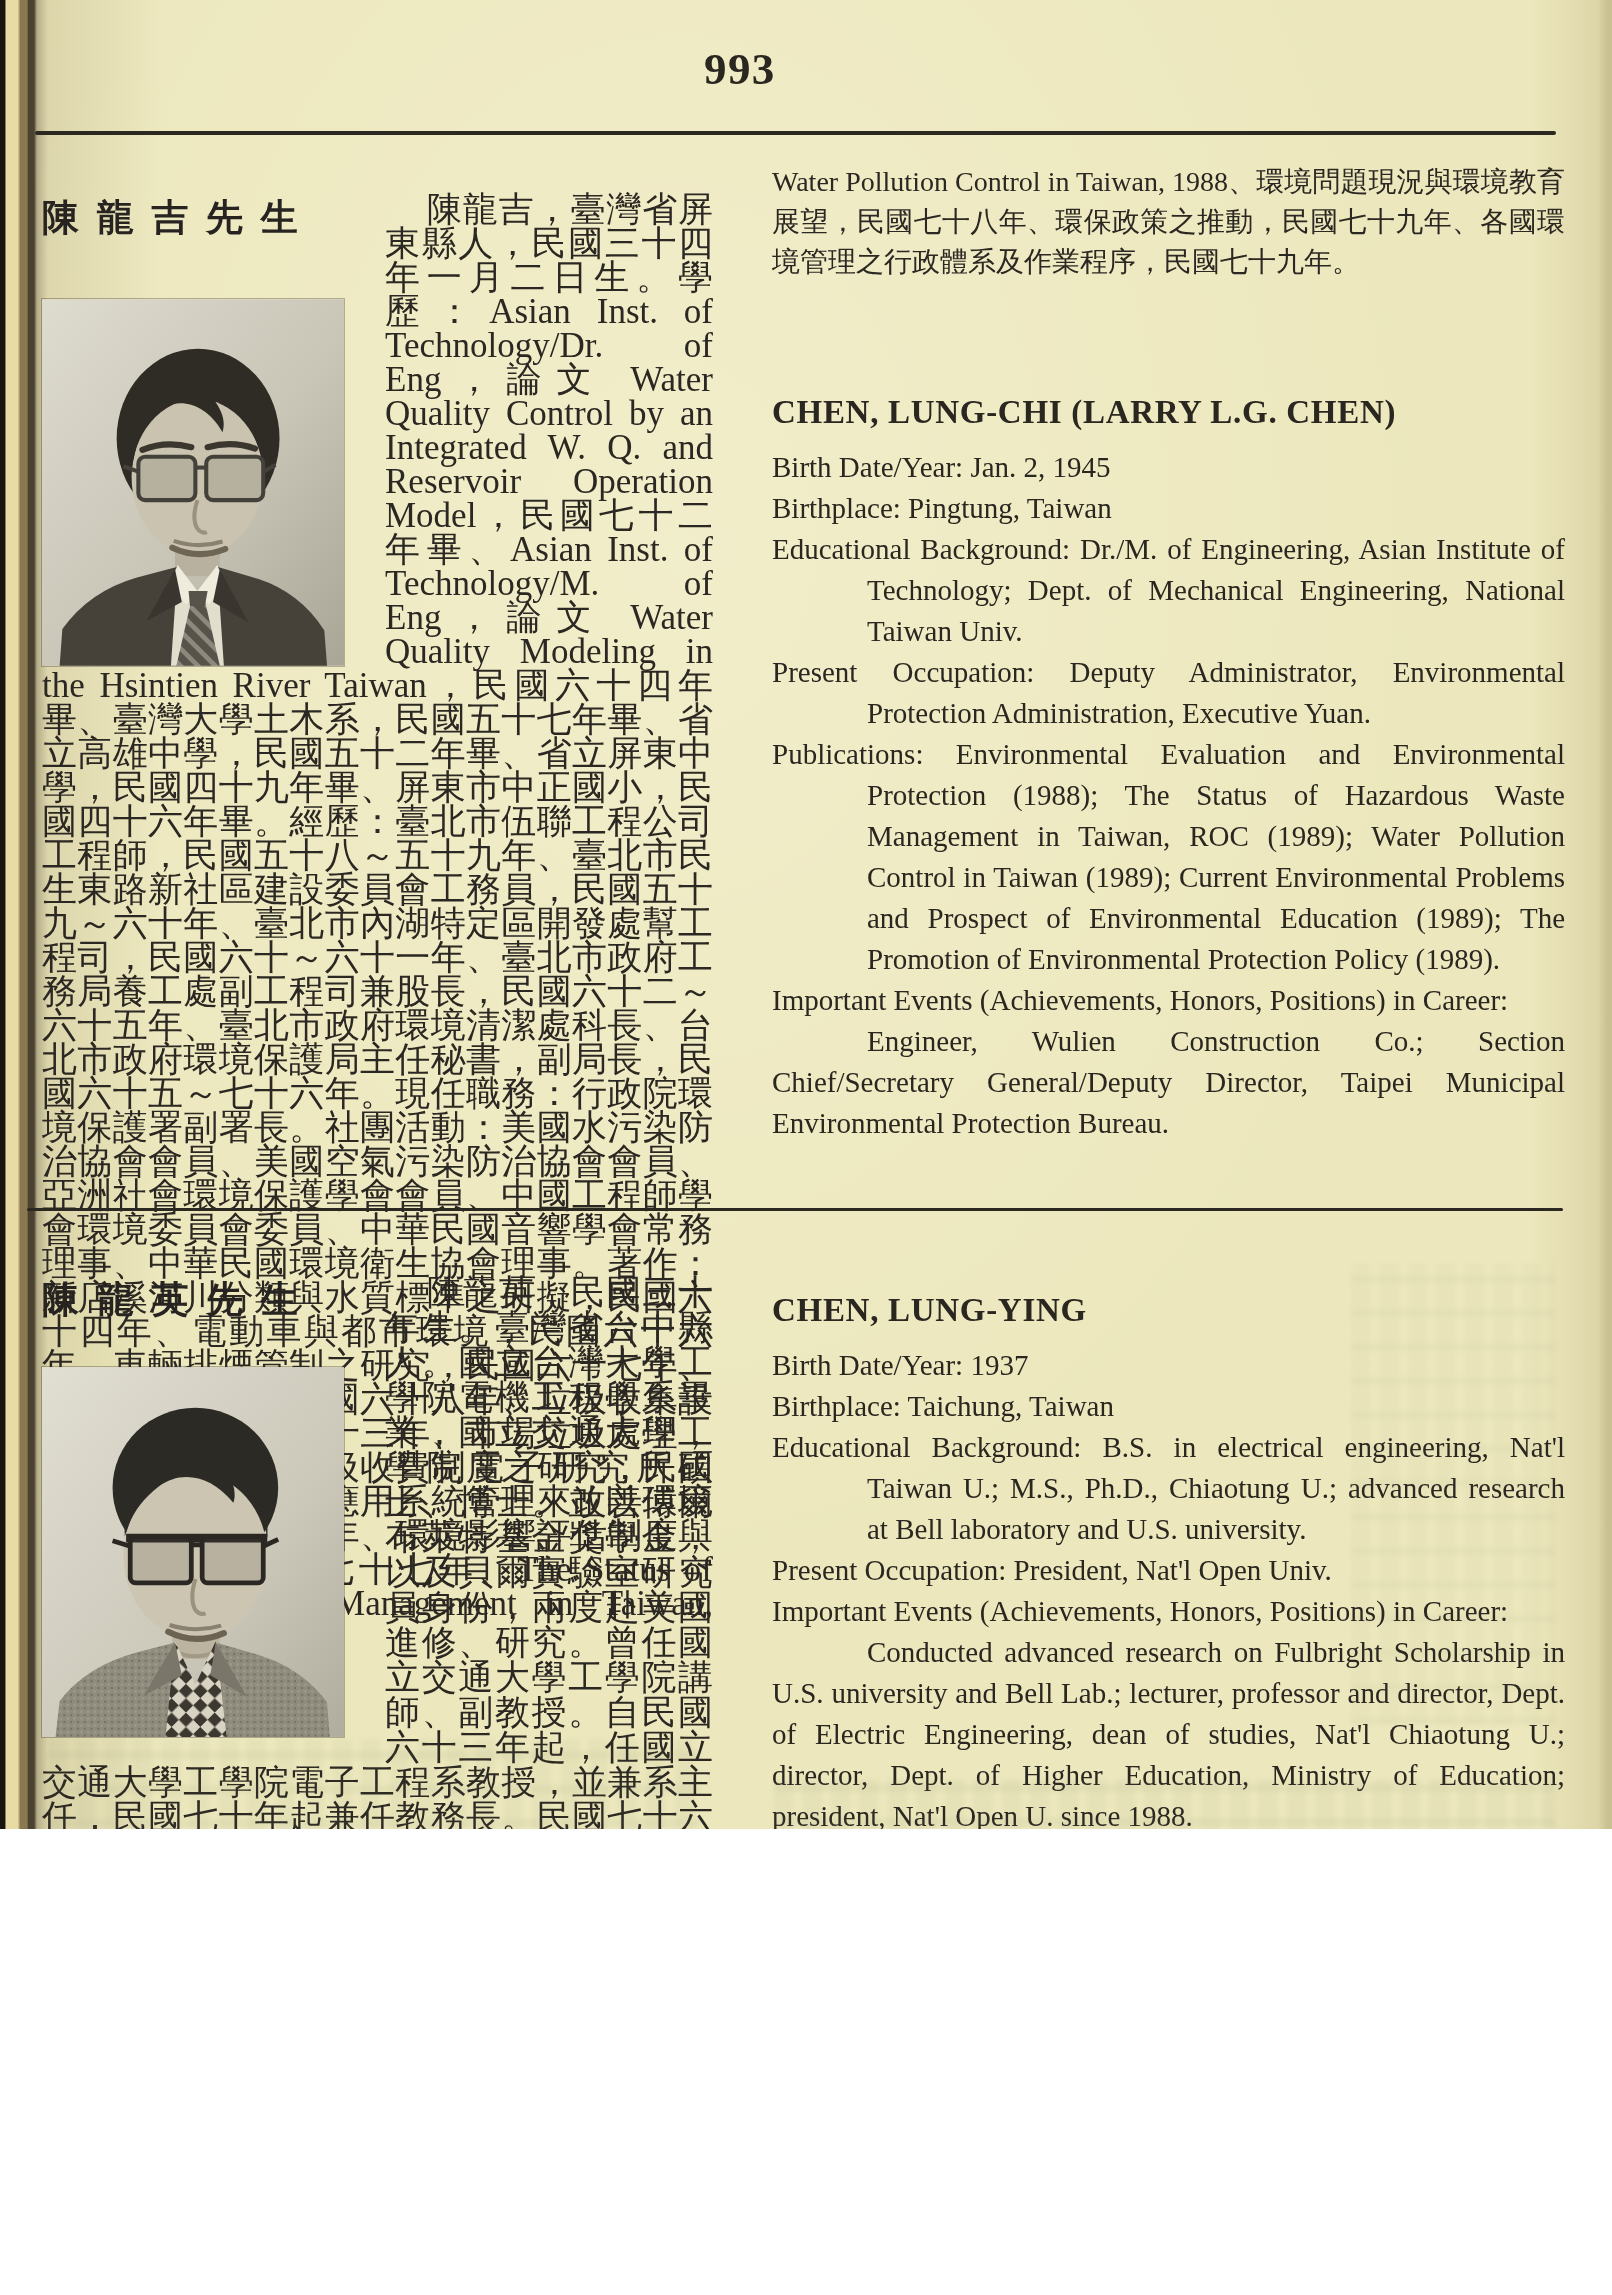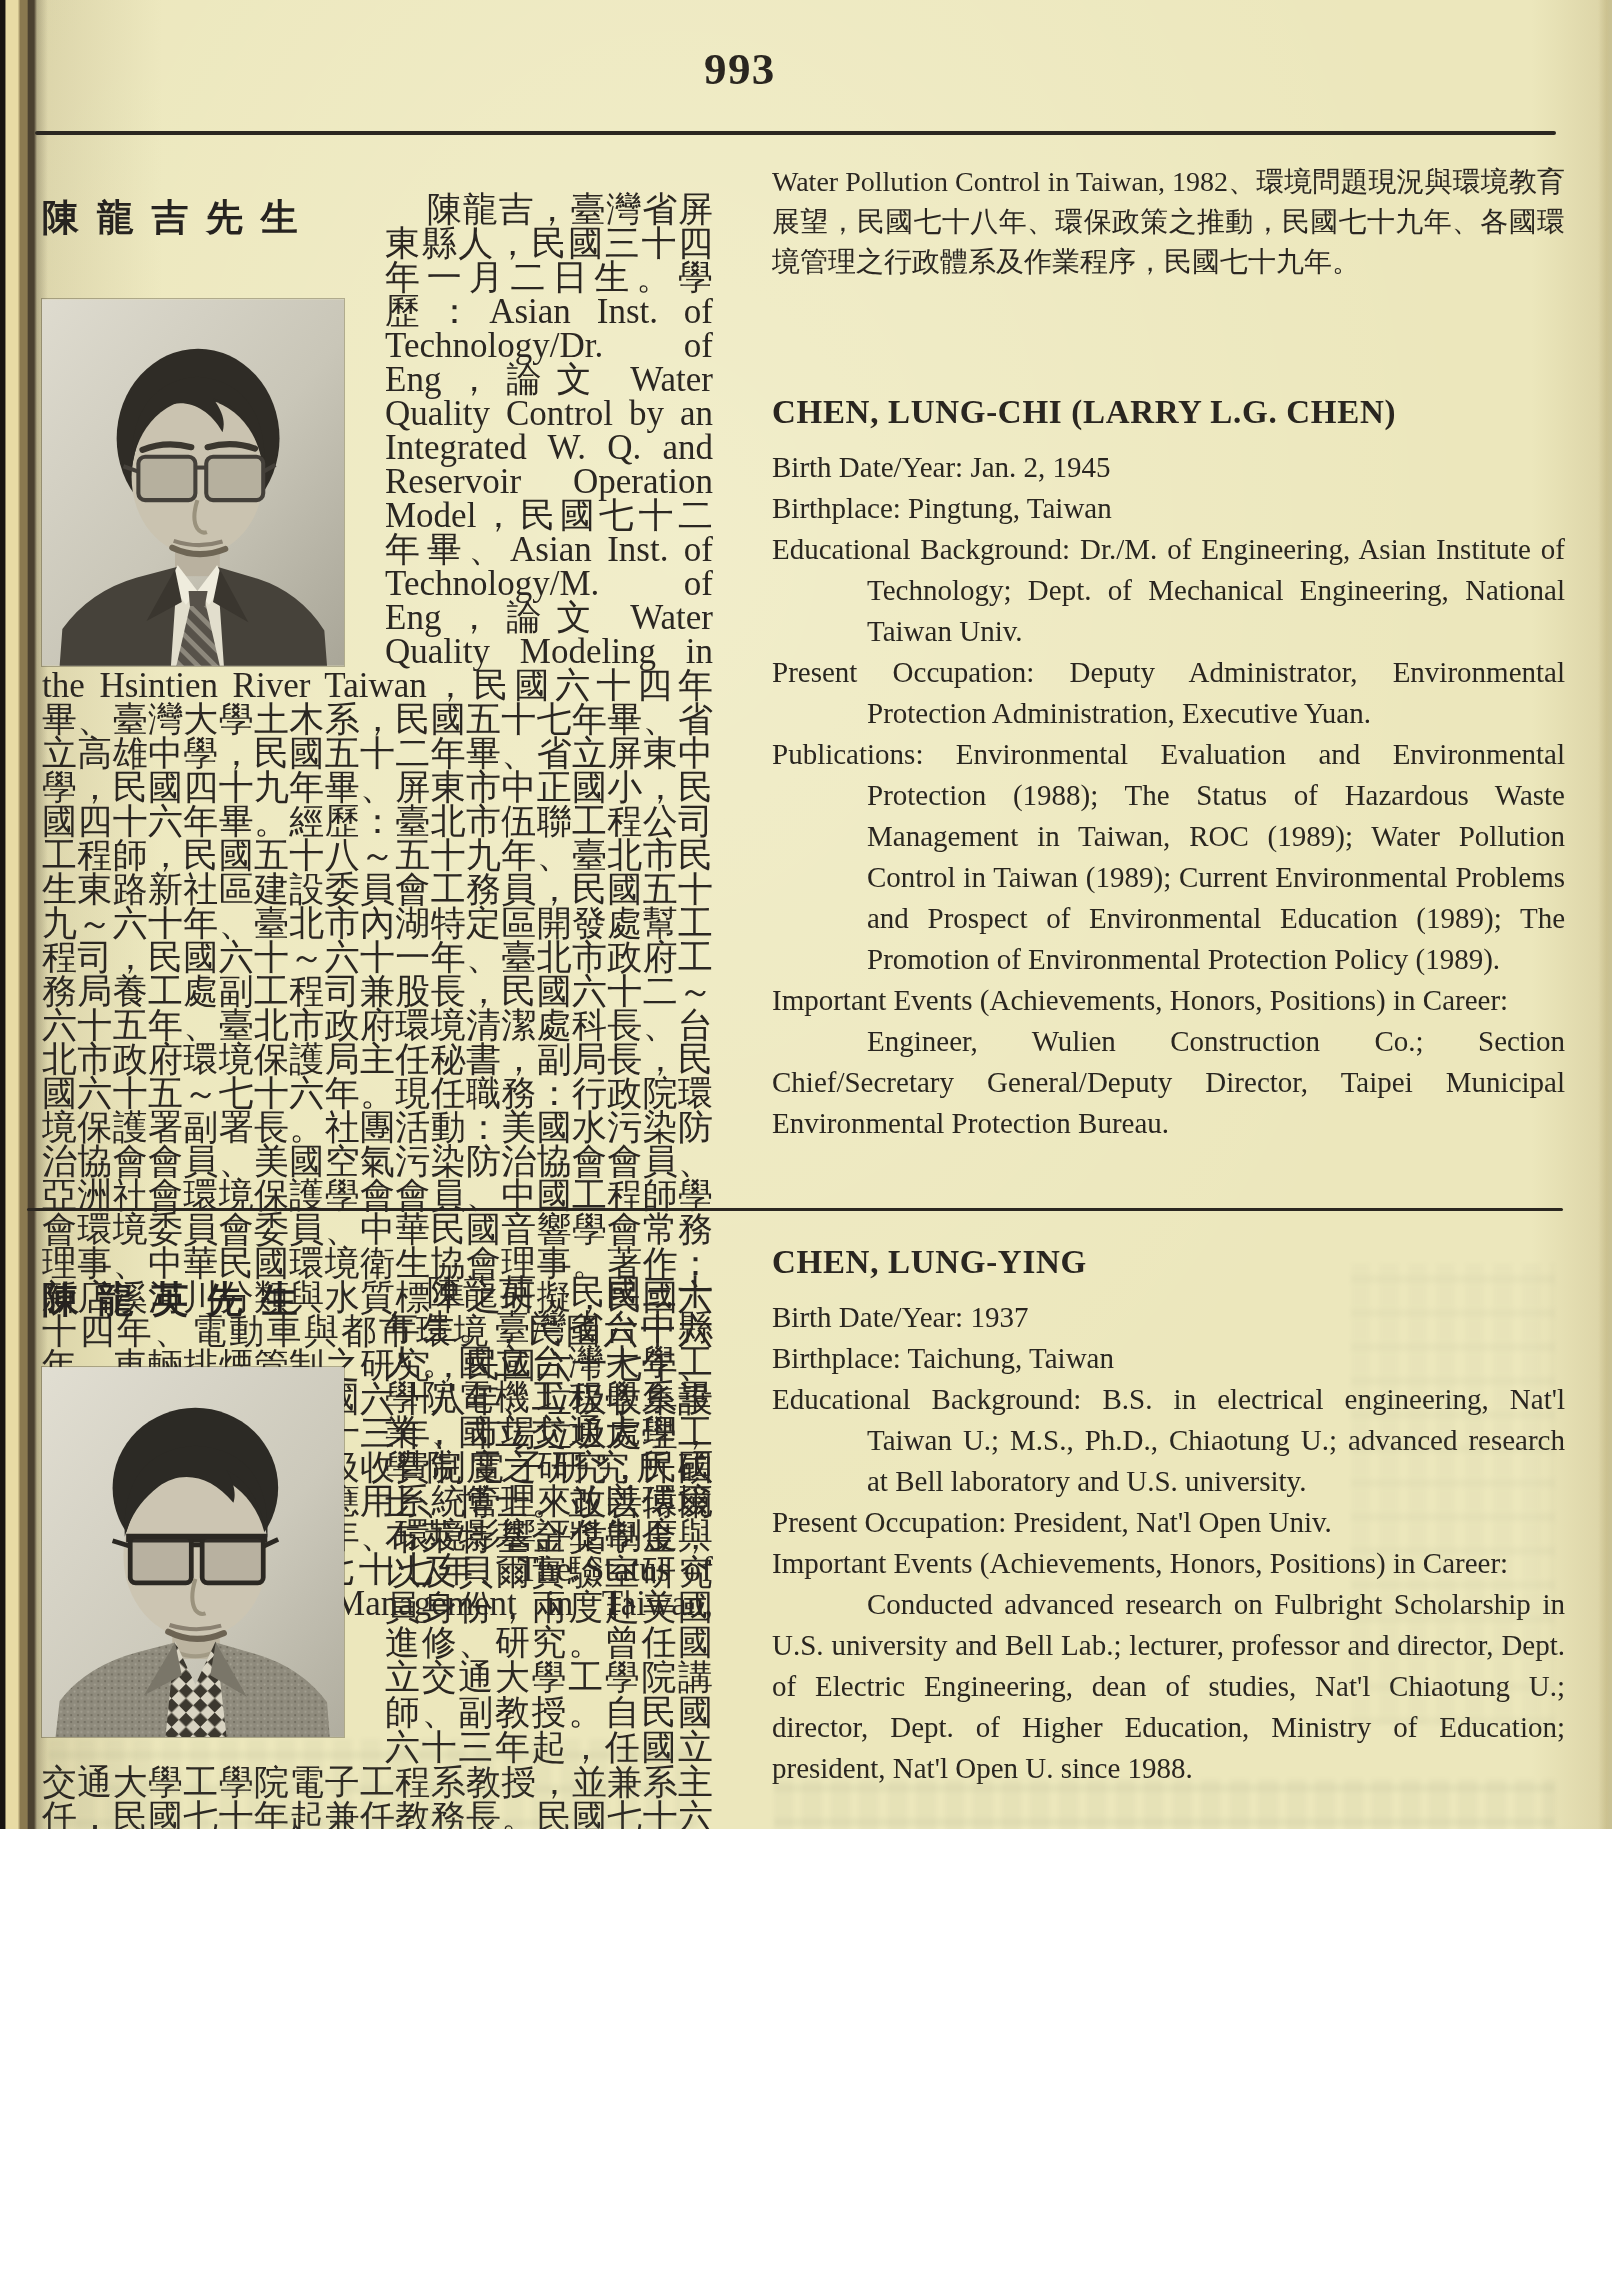--- a/index.html
+++ b/index.html
@@ -40,21 +40,21 @@
   #e2-left .photo { margin-top:42px; }
   .photo svg { display:block; }
 
   .bio { font-size:35px; text-align:justify; text-indent:1.2em; color:#2b2722; }
   #e1-left .bio { line-height:34px; }
   #e2-left .bio { line-height:35px; }
 
   .cont-para { font-size:28px; line-height:40px; text-align:justify; color:#2b2722; }
 
   .en-block { margin-top:112px; }
-  .en-name { font-size:33px; font-weight:bold; letter-spacing:0.7px; margin-bottom:16.3px; }
+  .en-name { font-size:33px; font-weight:bold; letter-spacing:0.7px; margin-bottom:16.3px;margin-top:48px; }
   .field { font-size:29px; line-height:41px; text-align:justify; padding-left:95px; text-indent:-95px; }
   .career-para { font-size:29px; line-height:41px; text-align:justify; text-indent:95px; }
 
   #footer-title { position:absolute; right:60px; top:2251px; font-size:31px; letter-spacing:3.4px; color:#2b2722; }
 
   
   .ghost { position:absolute; filter:blur(2px); opacity:.5; pointer-events:none;
     background:
       repeating-linear-gradient(0deg, rgba(108,118,90,0.13) 0 8.1px, rgba(0,0,0,0) 8.1px 34px),
       repeating-linear-gradient(90deg, rgba(108,118,90,0.09) 0 19px, rgba(0,0,0,0) 19px 28.5px); }
@@ -114,21 +114,21 @@
           <path d="M216,430 L244,430 L240,452 L218,452 Z" fill="#57524a"></path>
           <path d="M196,398 L154,474 L206,446 Z" fill="#3a362f"></path>
           <path d="M262,398 L304,476 L252,446 Z" fill="#3a362f"></path>
         </svg>
       </div>
     </div>
     <p class="bio">陳龍吉，臺灣省屏東縣人，民國三十四年一月二日生。學歷：Asian Inst. of Technology/Dr. of Eng，論文 Water Quality Control by an Integrated W. Q. and Reservoir Operation Model，民國七十二年畢、Asian Inst. of Technology/M. of Eng，論文 Water Quality Modeling in the Hsintien River Taiwan，民國六十四年畢、臺灣大學土木系，民國五十七年畢、省立高雄中學，民國五十二年畢、省立屏東中學，民國四十九年畢、屏東市中正國小，民國四十六年畢。經歷：臺北市伍聯工程公司工程師，民國五十八～五十九年、臺北市民生東路新社區建設委員會工務員，民國五十九～六十年、臺北市內湖特定區開發處幫工程司，民國六十～六十一年、臺北市政府工務局養工處副工程司兼股長，民國六十二～六十五年、臺北市政府環境清潔處科長、台北市政府環境保護局主任秘書，副局長，民國六十五～七十六年。現任職務：行政院環境保護署副署長。社團活動：美國水污染防治協會會員、美國空氣污染防治協會會員、亞洲社會環境保護學會會員、中國工程師學會環境委員會委員、中華民國音響學會常務理事、中華民國環境衛生協會理事。著作：新店溪河川分類與水質標準之研擬，民國六十四年、電動車與都市環境，民國六十六年、車輛排煙管制之研究，民國六十七年、區域水質管理，民國六十八年、垃圾收集設備之研選，民國七十三年、市場垃圾處理，民國七十三年、垃圾收費制度之研究，民國七十五年、論如何應用系統管理來改善環境品質，民國七十五年、環境影響評估制度與環境保護，民國七十七年、The Status of Hazardous Waste Management in Taiwan, R.O.C. 1989、</p>
   </div>
 
   <div id="e1-right" class="col-right">
-    <p class="cont-para">Water Pollution Control in Taiwan, 1982、環境問題現況與環境教育展望，民國七十八年、環保政策之推動，民國七十九年、各國環境管理之行政體系及作業程序，民國七十九年。</p>
+    <p class="cont-para">Water Pollution Control in Taiwan, 1988、環境問題現況與環境教育展望，民國七十八年、環保政策之推動，民國七十九年、各國環境管理之行政體系及作業程序，民國七十九年。</p>
     <div class="en-block">
       <div class="en-name">CHEN, LUNG-CHI (LARRY L.G. CHEN)</div>
       <div class="field">Birth Date/Year: Jan. 2, 1945</div>
       <div class="field">Birthplace: Pingtung, Taiwan</div>
       <div class="field">Educational Background: Dr./M. of Engineering, Asian Institute of Technology; Dept. of Mechanical Engineering, National Taiwan Univ.</div>
       <div class="field">Present Occupation: Deputy Administrator, Environmental Protection Administration, Executive Yuan.</div>
       <div class="field">Publications: Environmental Evaluation and Environmental Protection (1988); The Status of Hazardous Waste Management in Taiwan, ROC (1989); Water Pollution Control in Taiwan (1989); Current Environmental Problems and Prospect of Environmental Education (1989); The Promotion of Environmental Protection Policy (1989).</div>
       <div class="field">Important Events (Achievements, Honors, Positions) in Career:</div>
       <p class="career-para">Engineer, Wulien Construction Co.; Section Chief/Secretary General/Deputy Director, Taipei Municipal Environmental Protection Bureau.</p>
     </div>

